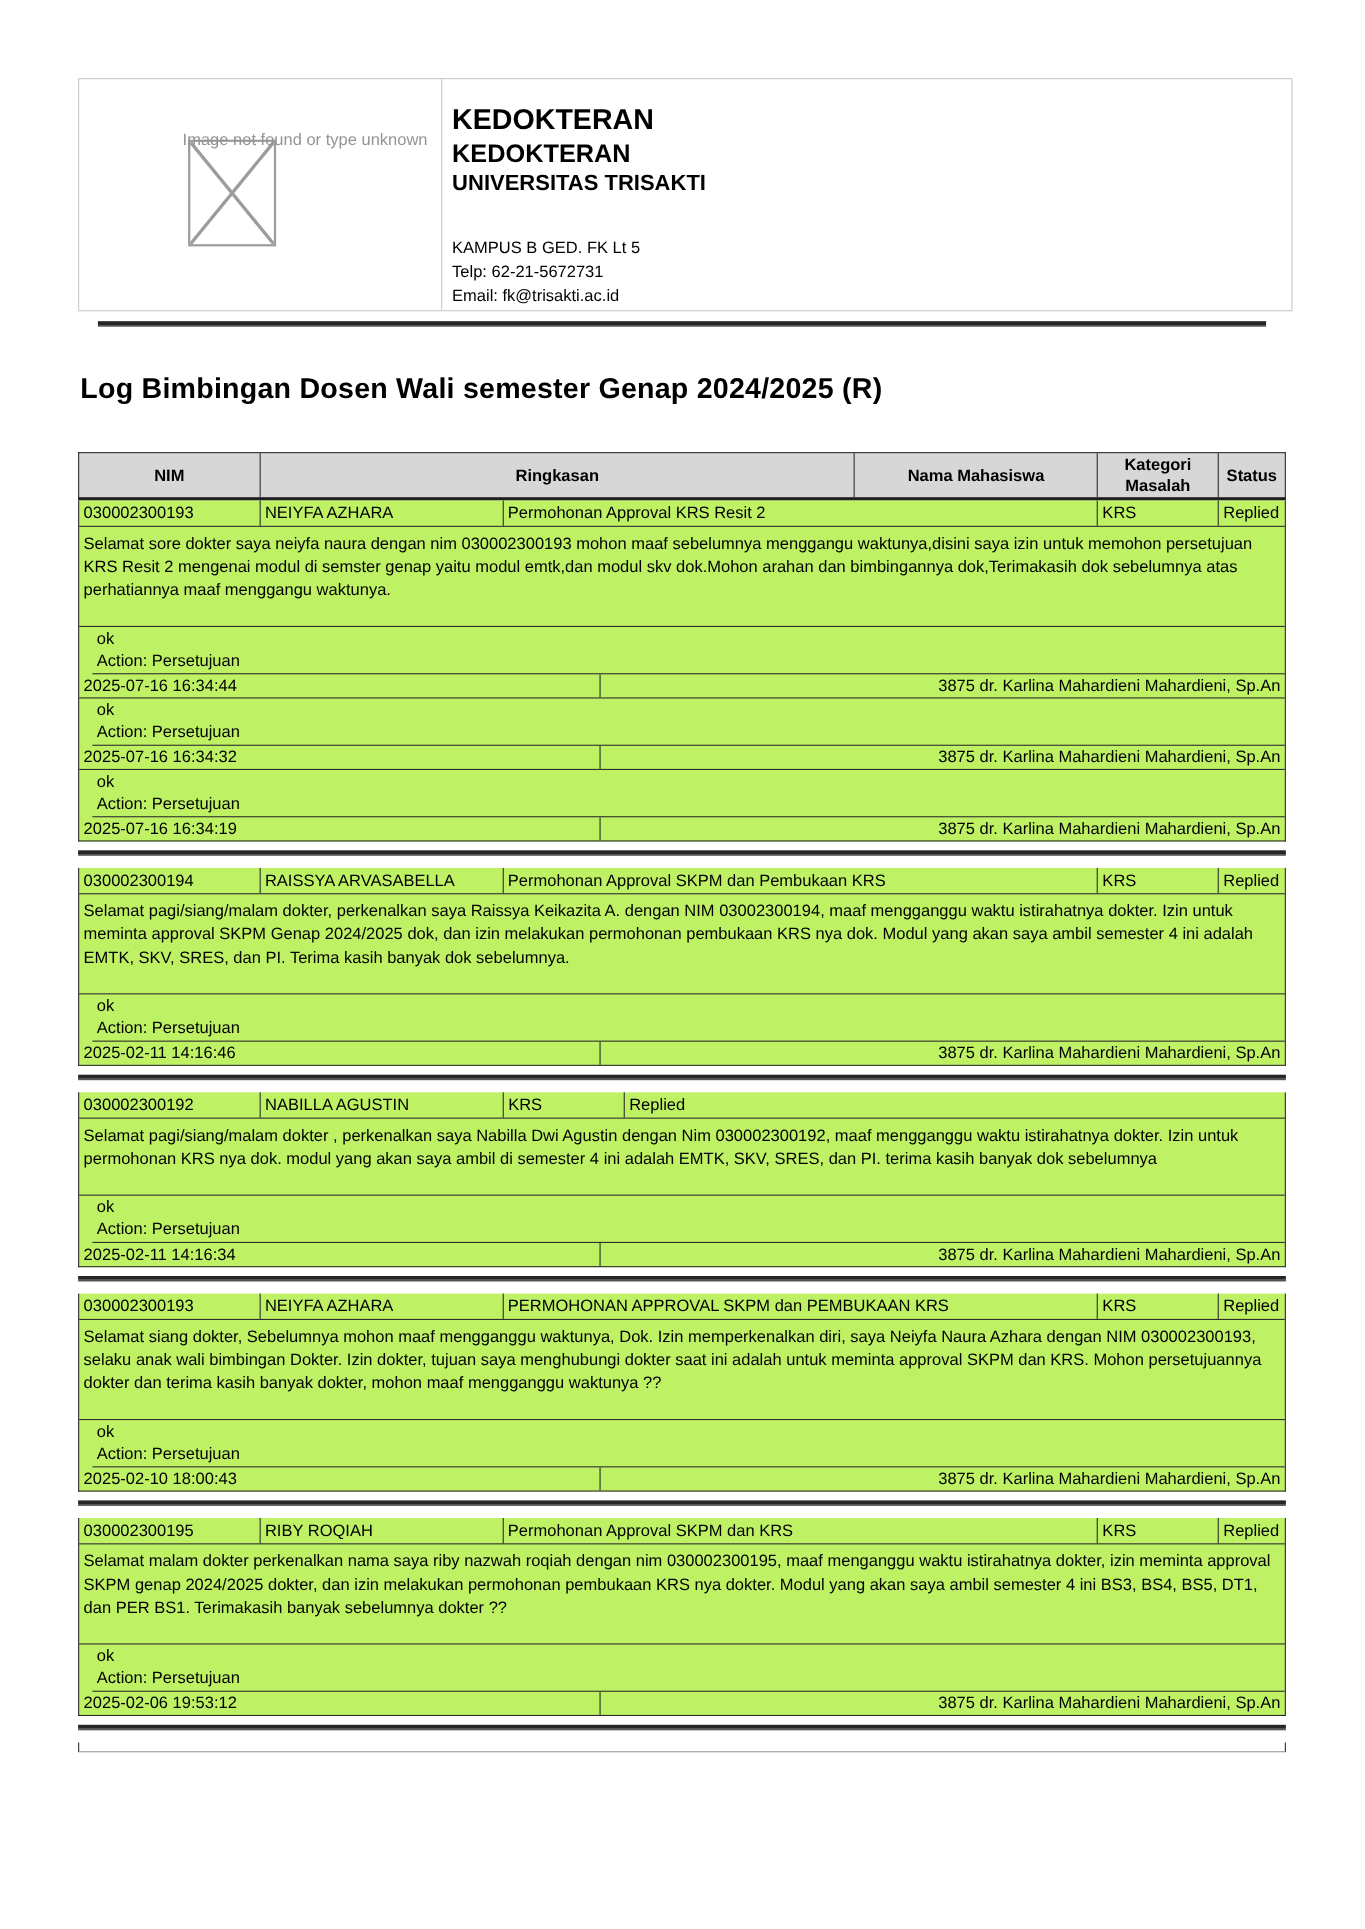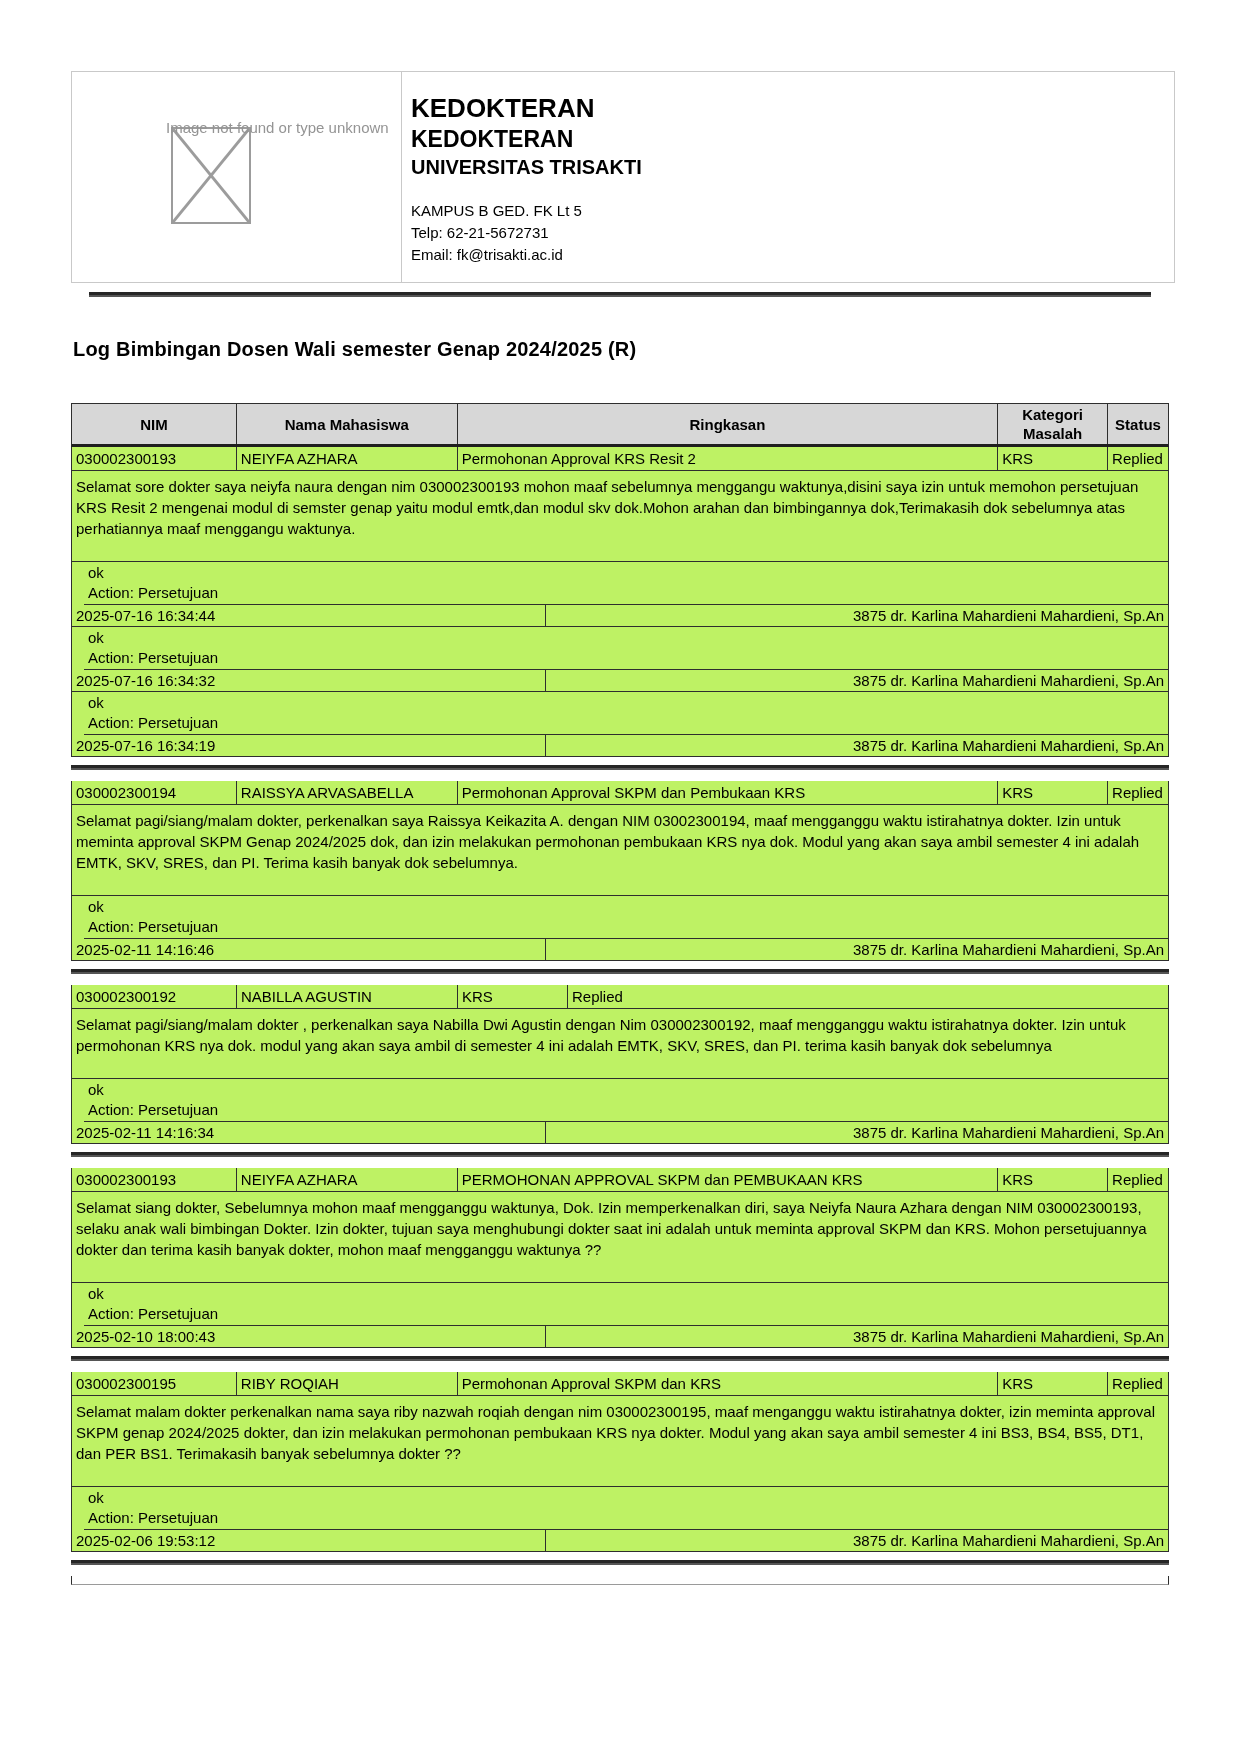--- a/index.html
+++ b/index.html
@@ -11,28 +11,28 @@
   .letterhead { display:flex; box-sizing:border-box; margin-top:71px; width:1104px; height:212px;
                 border:1px solid #c9c9c9; background:#fff; }
   .lh-left { position:relative; width:330px; box-sizing:border-box; border-right:1px solid #c9c9c9; overflow:hidden; }
   .broken-img { position:absolute; left:99px; top:55px; width:76px; height:93px; border:2px solid #9c9c9c; }
   .broken-img svg { display:block; width:76px; height:93px; }
   .broken-alt { position:absolute; left:94px; top:47px; z-index:2; color:#949494; font-size:15px; white-space:nowrap; }
   .lh-right { flex:1; padding:20px 0 0 9px; box-sizing:border-box; }
   .h1 { font-size:26px; font-weight:bold; line-height:33px; }
   .h2 { font-size:23px; font-weight:bold; line-height:29px; }
   .h3 { font-size:20px; font-weight:bold; line-height:26px; }
-  .contact { margin-top:20px; font-size:15px; line-height:22px; }
+  .contact { margin-top:35px; font-size:15px; line-height:22px; }
 
   
   .rule { margin:9px 18px 0 18px; height:5px;
           background:linear-gradient(to bottom,#262626 0,#262626 3px,#ffffff 3px,#555555 3px,#555555 5px); }
 
   
-  .page-title { margin:41px 0 0 2px; font-size:20px; font-weight:bold; letter-spacing:0.2px; }
+  .page-title { margin:41px 0 0 2px; font-size:26px; font-weight:bold; letter-spacing:0.2px; }
 
   
   .log { margin-top:42px; font-size:15px;border-radius:21px; }
   .thead { display:flex; box-sizing:border-box; height:44px; background:#d7d7d7;
            border:1px solid #2e2e2e; border-bottom:3px solid #1f1f1f; font-weight:bold; }
   .th { display:flex; align-items:center; justify-content:center; text-align:center;
         box-sizing:border-box; border-right:1px solid #2e2e2e; padding:1px 4px; line-height:19px; }
   .th:last-child { border-right:none; }
   .c-nim { width:165px; } .c-nama { width:221px; } .c-ring { width:541px; } .c-kat { width:110px; } .c-sta { width:60px; }
 
@@ -79,22 +79,22 @@
       </div>
     </div>
 
     <div class="rule"></div>
 
     <div class="page-title">Log Bimbingan Dosen Wali semester Genap 2024/2025 (R)</div>
 
     <div class="log">
       <div class="thead">
         <div class="th c-nim">NIM</div>
+        <div class="th c-ring">Ringkasan</div>
         <div class="th c-nama">Nama Mahasiswa</div>
-        <div class="th c-ring">Ringkasan</div>
         <div class="th c-kat">Kategori Masalah</div>
         <div class="th c-sta">Status</div>
       </div>
 
       <div class="entry">
         <div class="row-summary">
           <div class="cell c-nim">030002300193</div>
           <div class="cell c-nama">NEIYFA AZHARA</div>
           <div class="cell c-ring">Permohonan Approval KRS Resit 2</div>
           <div class="cell c-kat">KRS</div>

